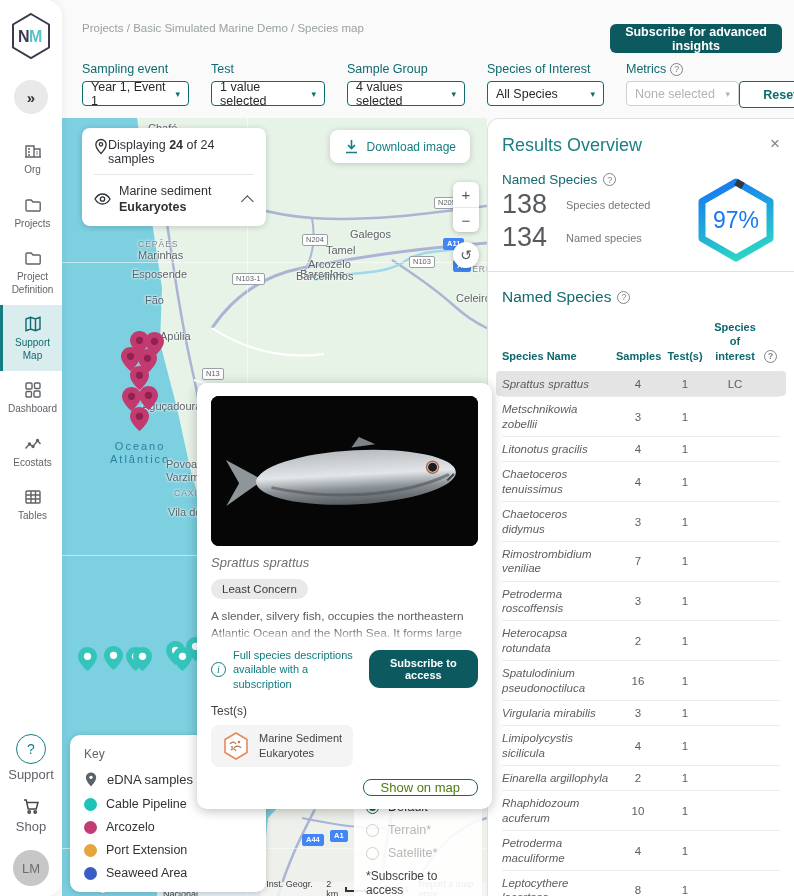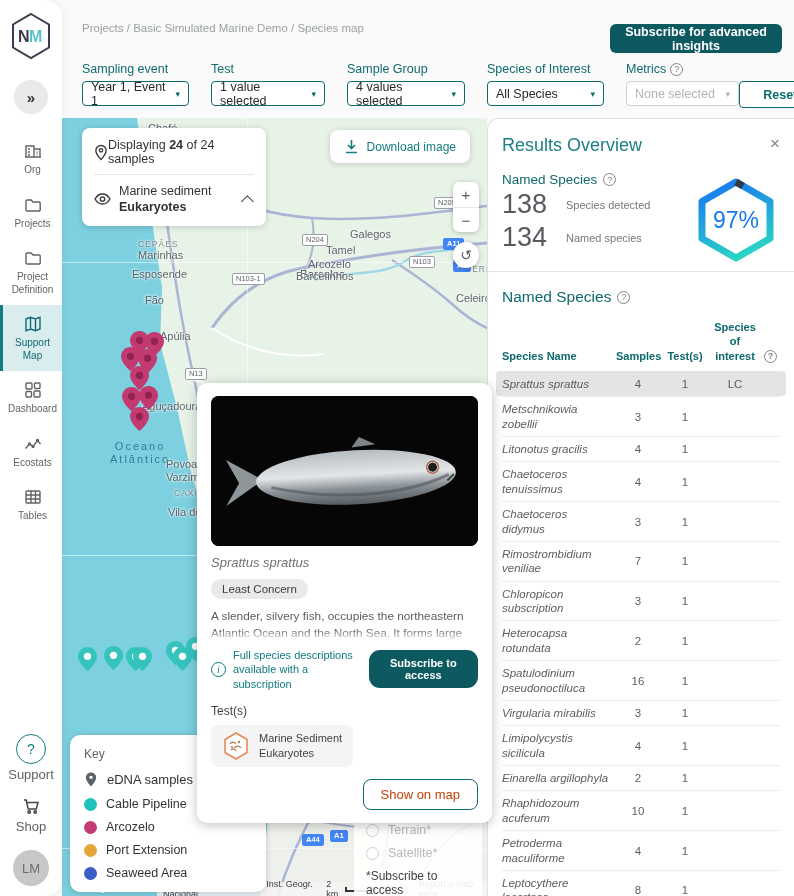--- a/index.html
+++ b/index.html
@@ -65,21 +65,21 @@
   .map-label.area { font-size:8.5px; letter-spacing:1px; color:#80868b; }
   .map-label.city { font-size:11.5px; color:#3c4043; }
   .map-label.ocean { font-size:11px; color:#2e7f9e; letter-spacing:2px; text-align:center; text-shadow:none; }
   .shield { position:absolute; font-size:7.5px; padding:1px 3px; border-radius:2px; background:#fff;
             border:1px solid #9aa0a6; color:#5f6368; line-height:1; }
   .shield.a { background:#4285f4; border-color:#4285f4; color:#fff; font-weight:bold; }
   .marker { position:absolute; width:19px; height:24px; cursor:pointer; }
 
   .samples-card { position:absolute; left:20px; top:10px; width:184px; background:#fff; border-radius:8px;
                   box-shadow:0 1px 6px rgba(0,0,0,.18); padding:10px 12px; z-index:10; }
-  .samples-row { display:flex; align-items:center; gap:0; font-size:12.5px; color:#2f3337; }
+  .samples-row { display:flex; gap:0; font-size:12.5px; color:#2f3337; }
   .samples-div { border-top:1px solid #e7e7e7; margin:8px 0; }
   .layer-row { display:flex; align-items:center; gap:8px; cursor:pointer; }
   .layer-text { font-size:12.5px; color:#2f3337; line-height:1.3; }
   .layer-text b { display:block; }
   .chev-up { margin-left:auto; width:9px; height:9px; border-left:1.6px solid #45494d; border-top:1.6px solid #45494d;
              transform:rotate(45deg) translateY(3px); }
   .download-btn { position:absolute; right:17px; top:12px; height:33px; background:#fff; border-radius:8px;
                   box-shadow:0 1px 6px rgba(0,0,0,.18); display:flex; align-items:center; gap:8px;
                   padding:0 14px; color:#157d82; font-size:12px; cursor:pointer; z-index:10; }
   .zoomctl { position:absolute; right:8px; top:64px; width:26px; background:#fff; border-radius:6px;
@@ -129,22 +129,22 @@
   .info-circ { width:15px; height:15px; border-radius:50%; border:1.4px solid #0f7b80; color:#0f7b80;
                font-size:10px; font-style:italic; font-family:"Liberation Serif",serif; display:flex;
                align-items:center; justify-content:center; flex:none; }
   .sub-note { font-size:11px; color:#0f7b80; line-height:1.3; width:150px; }
   .sub-btn { margin-left:auto; background:#0c5a60; color:#fff; border:none; border-radius:11px; font-size:11px;
              font-weight:bold; padding:7px 9px; cursor:pointer; }
   .tests-label { margin-top:13px; font-size:12px; color:#3f4346; }
   .test-chip { margin-top:7px; display:inline-flex; align-items:center; gap:9px; background:#f4f4f4;
                border-radius:8px; padding:6px 11px; }
   .chip-text { font-size:11px; color:#3f4346; line-height:1.35; }
-  .show-map-btn { display:block; margin-left:auto; margin-top:12px; border:1.5px solid #0e6b70; color:#c2410c;
-                  background:#fff; border-radius:8px; font-size:13px; padding:7px 17px; cursor:pointer; }
+  .show-map-btn { display:block; margin-left:auto; margin-top:12px; border:1.5px solid #0e6b70; color:#4d7c0f;
+                  background:#fff; border-radius:8px; font-size:13px; padding:0 17px; cursor:pointer; }
 
   
   .panel { position:absolute; left:487px; top:118px; width:307px; height:778px; background:#fff;
            border-left:1px solid #e0e0e0; border-top:1px solid #e0e0e0; border-radius:12px 0 0 0;
            z-index:5; padding:16px 14px; overflow:hidden; }
   .panel-title-row { display:flex; align-items:flex-start; justify-content:space-between; }
   .panel-title { font-size:18px; color:#1b7f85; font-weight:500; }
   .close-x { font-size:17px; color:#7f8488; cursor:pointer; line-height:1; }
   .sec-label { display:flex; align-items:center; gap:6px; margin-top:16px; font-size:13.5px; color:#10696e; }
   .stats { margin-top:0; }
@@ -343,21 +343,21 @@
         <div class="map-label city" style="left: 238px; top: 150px;">Barcelos</div>
         <div class="map-label town" style="left: 234px; top: 152px;">Barcelinhos</div>
         <div class="map-label area" style="left: 404px; top: 146px;">FERR</div>
         <div class="map-label town" style="left: 394px; top: 174px;">Celeiró</div>
         <div class="map-label town" style="left: 250px; top: 668px;">Vila Nova
 de Gaia</div>
         <div class="shield" style="left: 148px; top: 95px;">N103</div>
         <div class="shield" style="left: 372px; top: 79px;">N205</div>
         <div class="shield" style="left: 240px; top: 116px;">N204</div>
         <div class="shield" style="left: 170px; top: 155px;">N103-1</div>
-        <div class="shield" style="left: 123px; top: 250px;">N13</div>
+        <div class="shield" style="left: 140px; top: 250px;">N13</div>
         <div class="shield" style="left: 347px; top: 138px;">N103</div>
         <div class="shield a" style="left: 381px; top: 120px;">A11</div>
         <div class="shield a" style="left: 391px; top: 142px;">A3</div>
         <div class="shield a" style="left: 240px; top: 716px;">A44</div>
         <div class="shield a" style="left: 268px; top: 712px;">A1</div>
       </div>
     <div id="map-markers">
         <div class="marker" style="left: 68px; top: 213px;"><svg width="19" height="24" viewBox="0 0 19 24">
             <path d="M9.5 0C4.3 0 0 4.2 0 9.4 0 16 9.5 24 9.5 24S19 16 19 9.4C19 4.2 14.7 0 9.5 0Z" fill="#c23a6f"></path>
             <circle cx="9.5" cy="9.3" r="3.6" fill="#8e2250"></circle>
@@ -646,21 +646,21 @@
           <div class="c-sp"></div>
         </div>
         <div class="trow">
           <div class="c-name">Rimostrombidium veniliae</div>
           <div class="c-num">7</div>
           <div class="c-num">1</div>
           <div class="c-int"></div>
           <div class="c-sp"></div>
         </div>
         <div class="trow">
-          <div class="c-name">Chloropicon subscription</div>
+          <div class="c-name">Petroderma roscoffensis</div>
           <div class="c-num">3</div>
           <div class="c-num">1</div>
           <div class="c-int"></div>
           <div class="c-sp"></div>
         </div>
         <div class="trow">
           <div class="c-name">Heterocapsa rotundata</div>
           <div class="c-num">2</div>
           <div class="c-num">1</div>
           <div class="c-int"></div>

